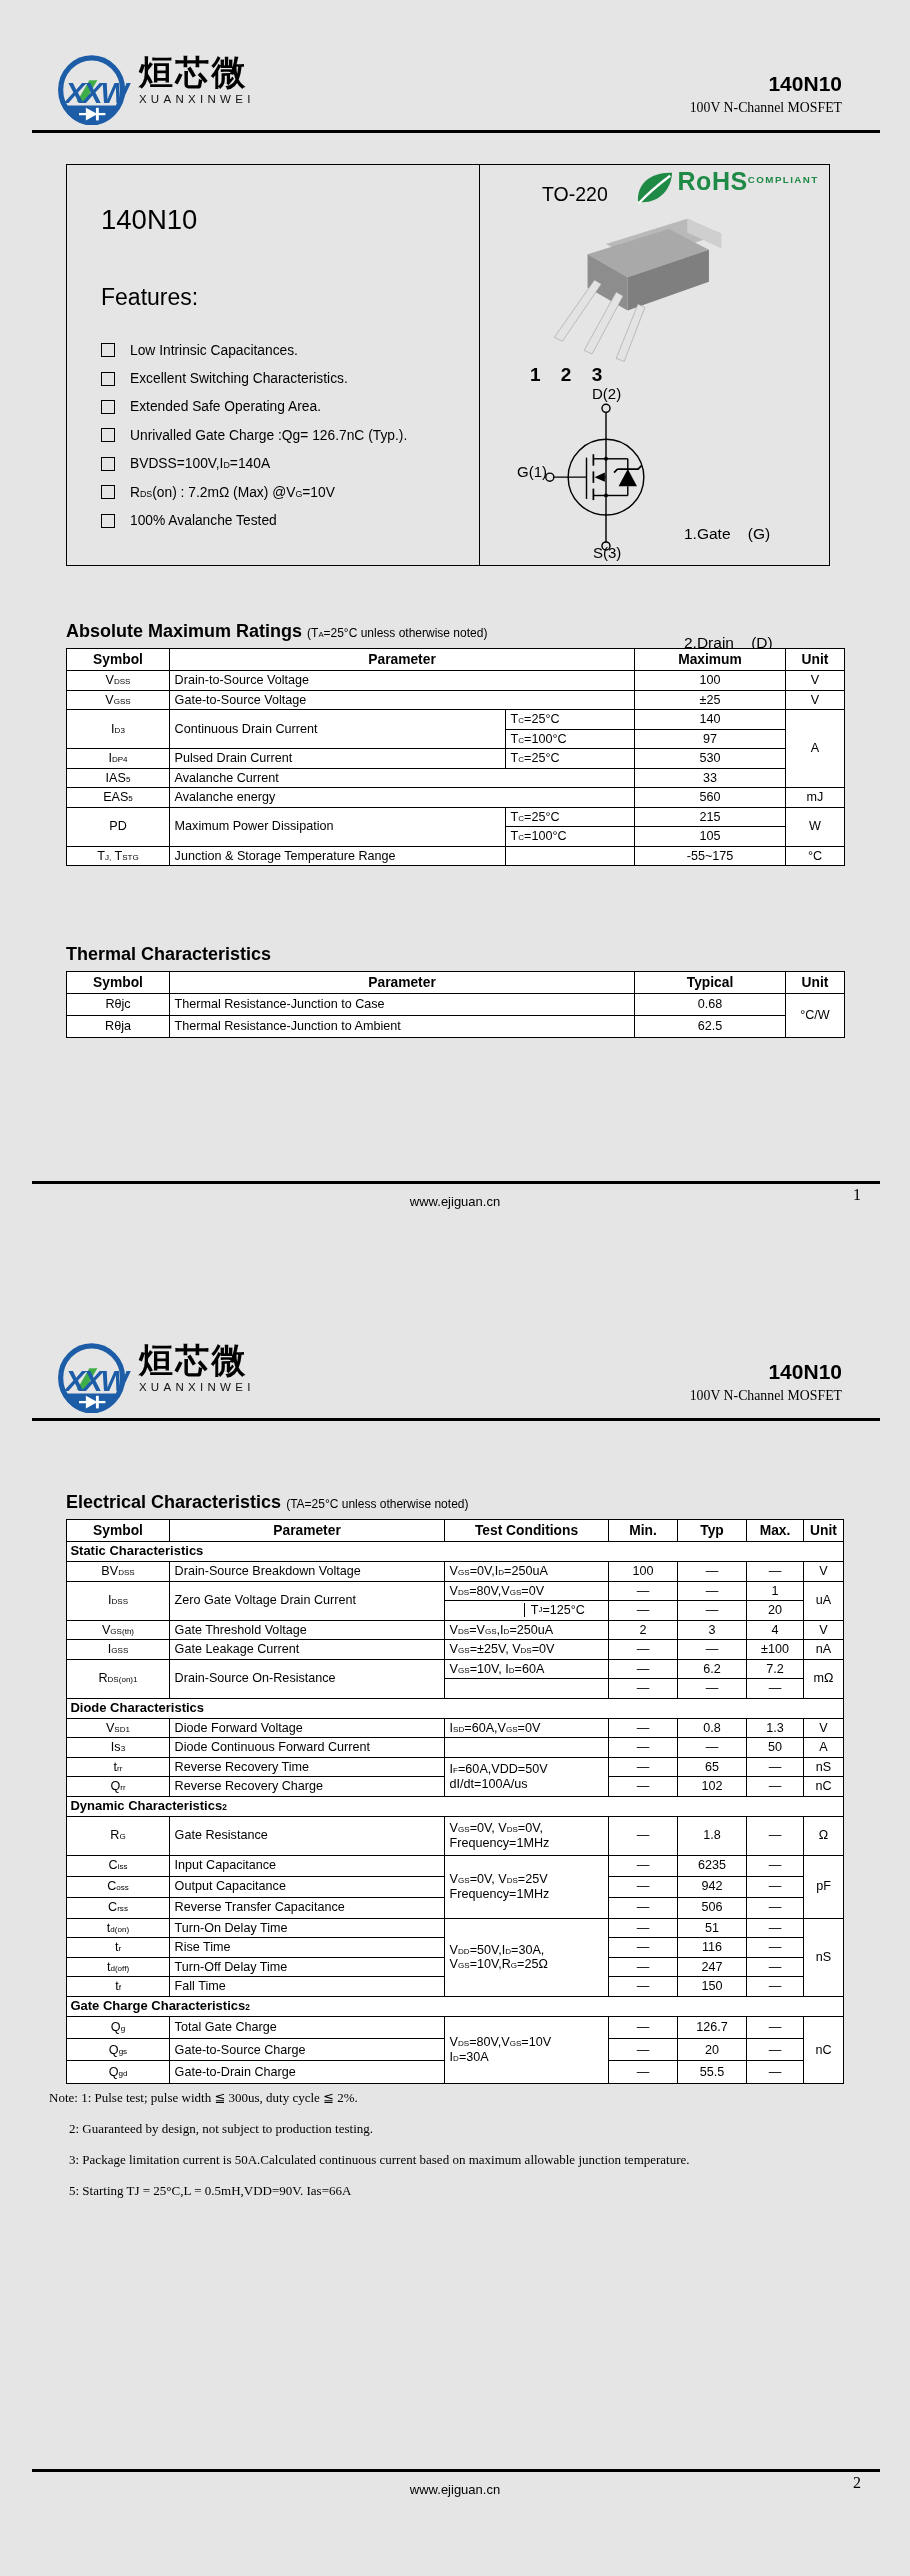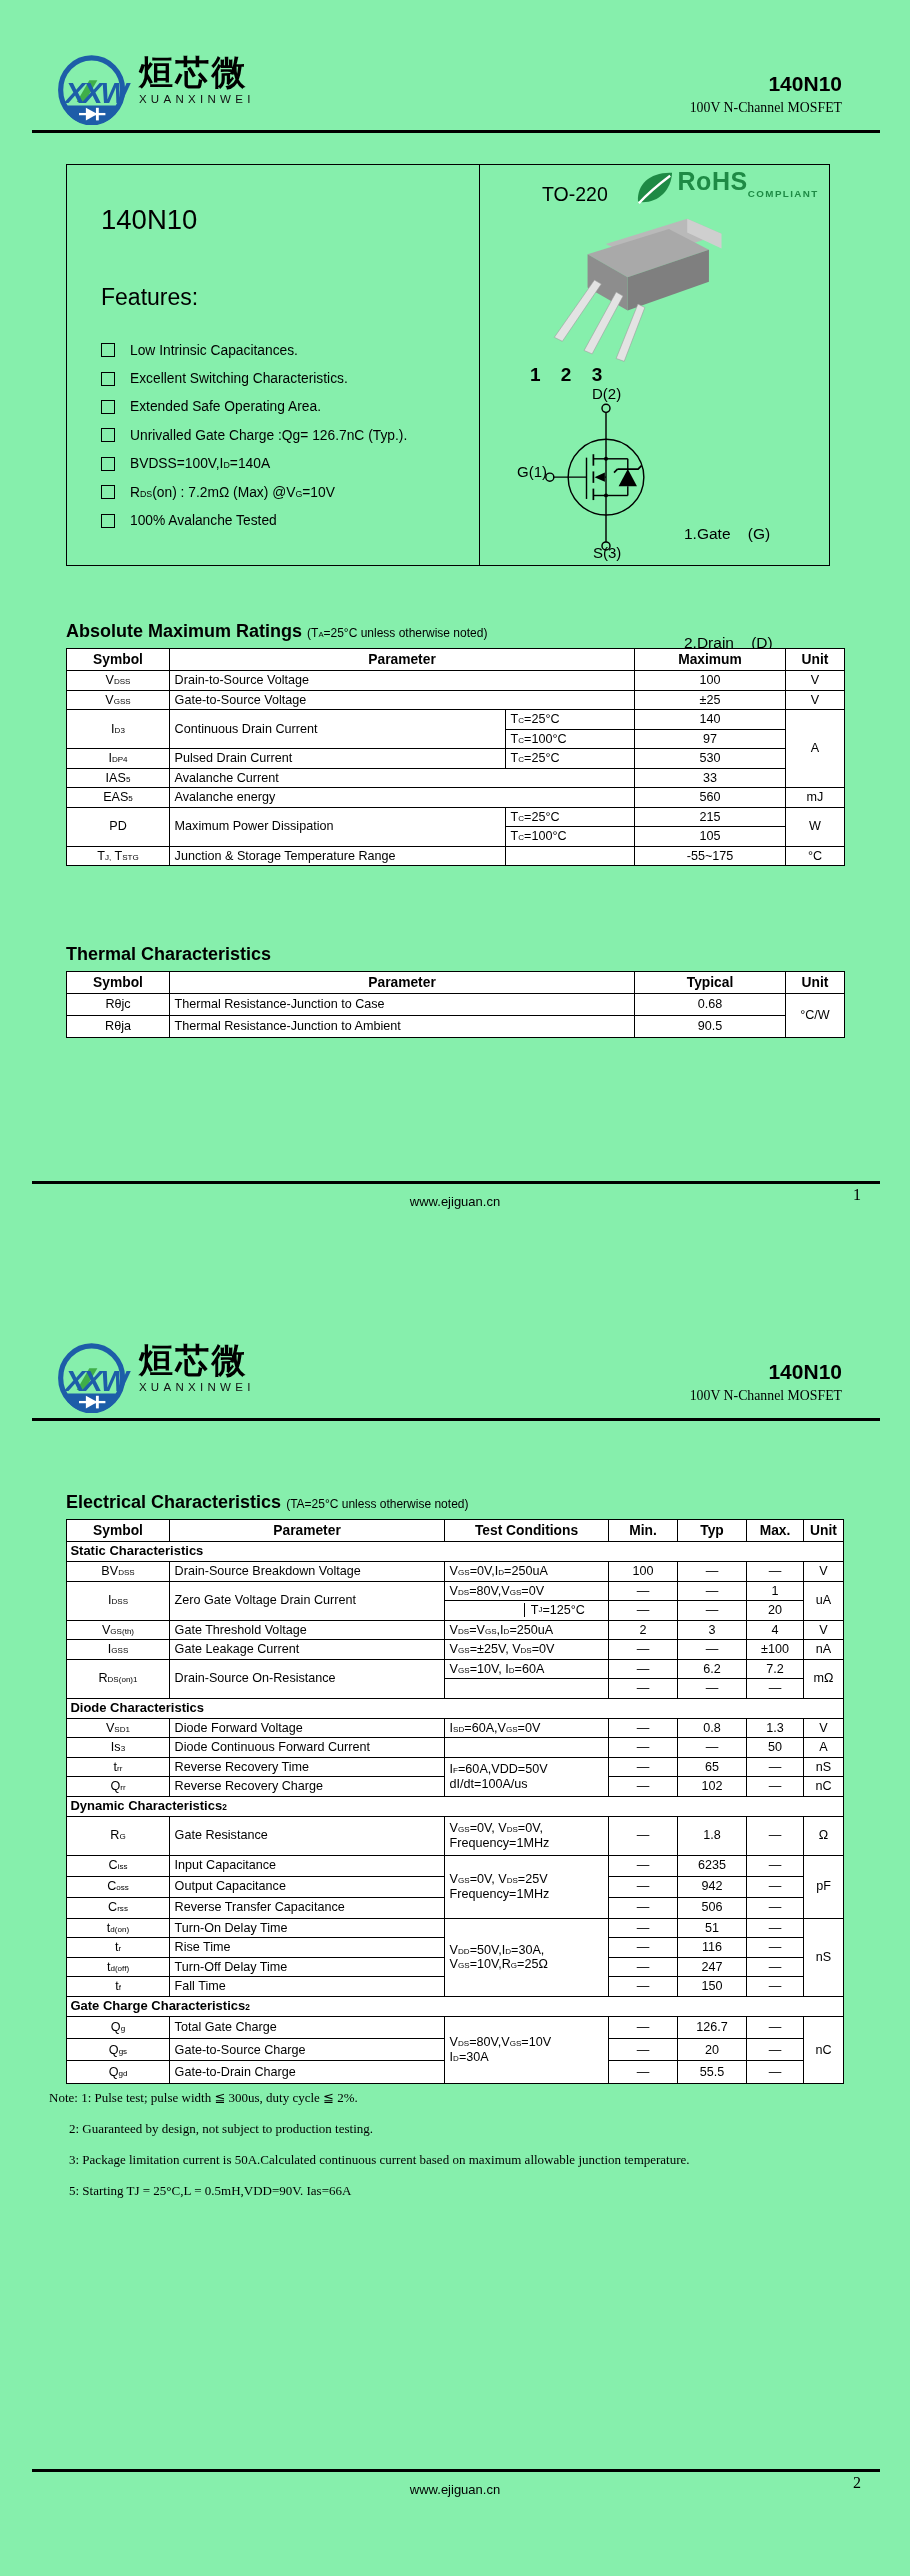--- a/index.html
+++ b/index.html
@@ -1,16 +1,16 @@
 <!DOCTYPE html>
 <html style="font-size:9.2px"><head>
 <meta charset="utf-8">
 <style>
   html,body{margin:0;padding:0;background:#ffffff;}
-  .sheet{position:relative;width:910px;height:2576px;background:#86efac;
+  .sheet{position:relative;width:910px;height:2576px;background:#e5e5e5;
          font-family:"Liberation Sans","DejaVu Sans",sans-serif;color:#000;overflow:hidden;}
   .page{position:absolute;left:0;width:910px;height:1288px;}
   #page1{top:0;} #page2{top:1288px;}
 
   
   .brand{position:absolute;left:57px;top:55px;display:flex;align-items:flex-start;gap:6.9px;}
   .brand svg{display:block;}
   .brand-text{display:flex;flex-direction:column;}
   .brand-cn{font-size:34px;font-weight:700;letter-spacing:2.3px;line-height:1.05;}
   .brand-en{font-size:11.5px;font-weight:500;letter-spacing:4.3px;margin-top:2.3px;color:#111;}
@@ -28,21 +28,21 @@
   .features-title{font-size:23px;margin-top:50px;}
   .features{list-style:none;margin:32px 0 0 0;padding:0;}
   .features li{display:flex;align-items:flex-start;gap:15px;font-size:13.8px;
                margin-bottom:12.6px;line-height:1.15;}
   .cb{flex:0 0 auto;width:12px;height:12px;border:1.1px solid #000;margin-top:0.6px;}
   .intro-right{position:relative;flex:1;}
   .pkg-name{position:absolute;left:62px;top:18.4px;font-size:19.5px;}
   .rohs{position:absolute;right:10.3px;top:4.6px;display:flex;align-items:flex-start;gap:3.4px;}
   .rohs-txt{display:flex;flex-direction:row;align-items:flex-start;}
   .rohs-big{font-size:25px;font-weight:800;color:#1e8a45;line-height:0.9;letter-spacing:0.6px;}
-  .rohs-small{font-size:9.8px;font-weight:800;color:#1e8a45;letter-spacing:1.4px;margin-top:18px;}
+  .rohs-small{font-size:9.8px;font-weight:800;color:#1e8a45;letter-spacing:1.4px;margin-top:4px;}
   .pkg-img{position:absolute;left:40px;top:49px;}
   .pin-numbers{position:absolute;left:50px;top:199px;font-size:19px;font-weight:700;
                word-spacing:15px;white-space:pre;}
   .sym-wrap{position:absolute;left:40px;top:225px;width:172px;height:172px;}
   .sym-label{position:absolute;font-size:15px;}
   .lab-d{left:72px;top:-4.6px;} .lab-g{left:-2.9px;top:73px;} .lab-s{left:73px;top:154px;}
   .pin-legend{position:absolute;left:204px;top:278px;font-size:15.5px;line-height:2.35;white-space:pre;}
 
   
   .sec-title{position:absolute;left:66px;font-size:18px;font-weight:700;}
@@ -306,21 +306,21 @@
       </tr>
       <tr style="height:22px">
         <td>Rθjc</td>
         <td class="l">Thermal Resistance-Junction to Case</td>
         <td>0.68</td>
         <td rowspan="2">°C/W</td>
       </tr>
       <tr style="height:22px">
         <td>Rθja</td>
         <td class="l">Thermal Resistance-Junction to Ambient</td>
-        <td>90.5</td>
+        <td>62.5</td>
       </tr>
     </tbody>
       </table>
 
     <div class="foot-rule"></div>
     <div class="foot-url">www.ejiguan.cn</div>
     <div class="foot-page">1</div>
   </div>
 
   <div class="page" id="page2">

